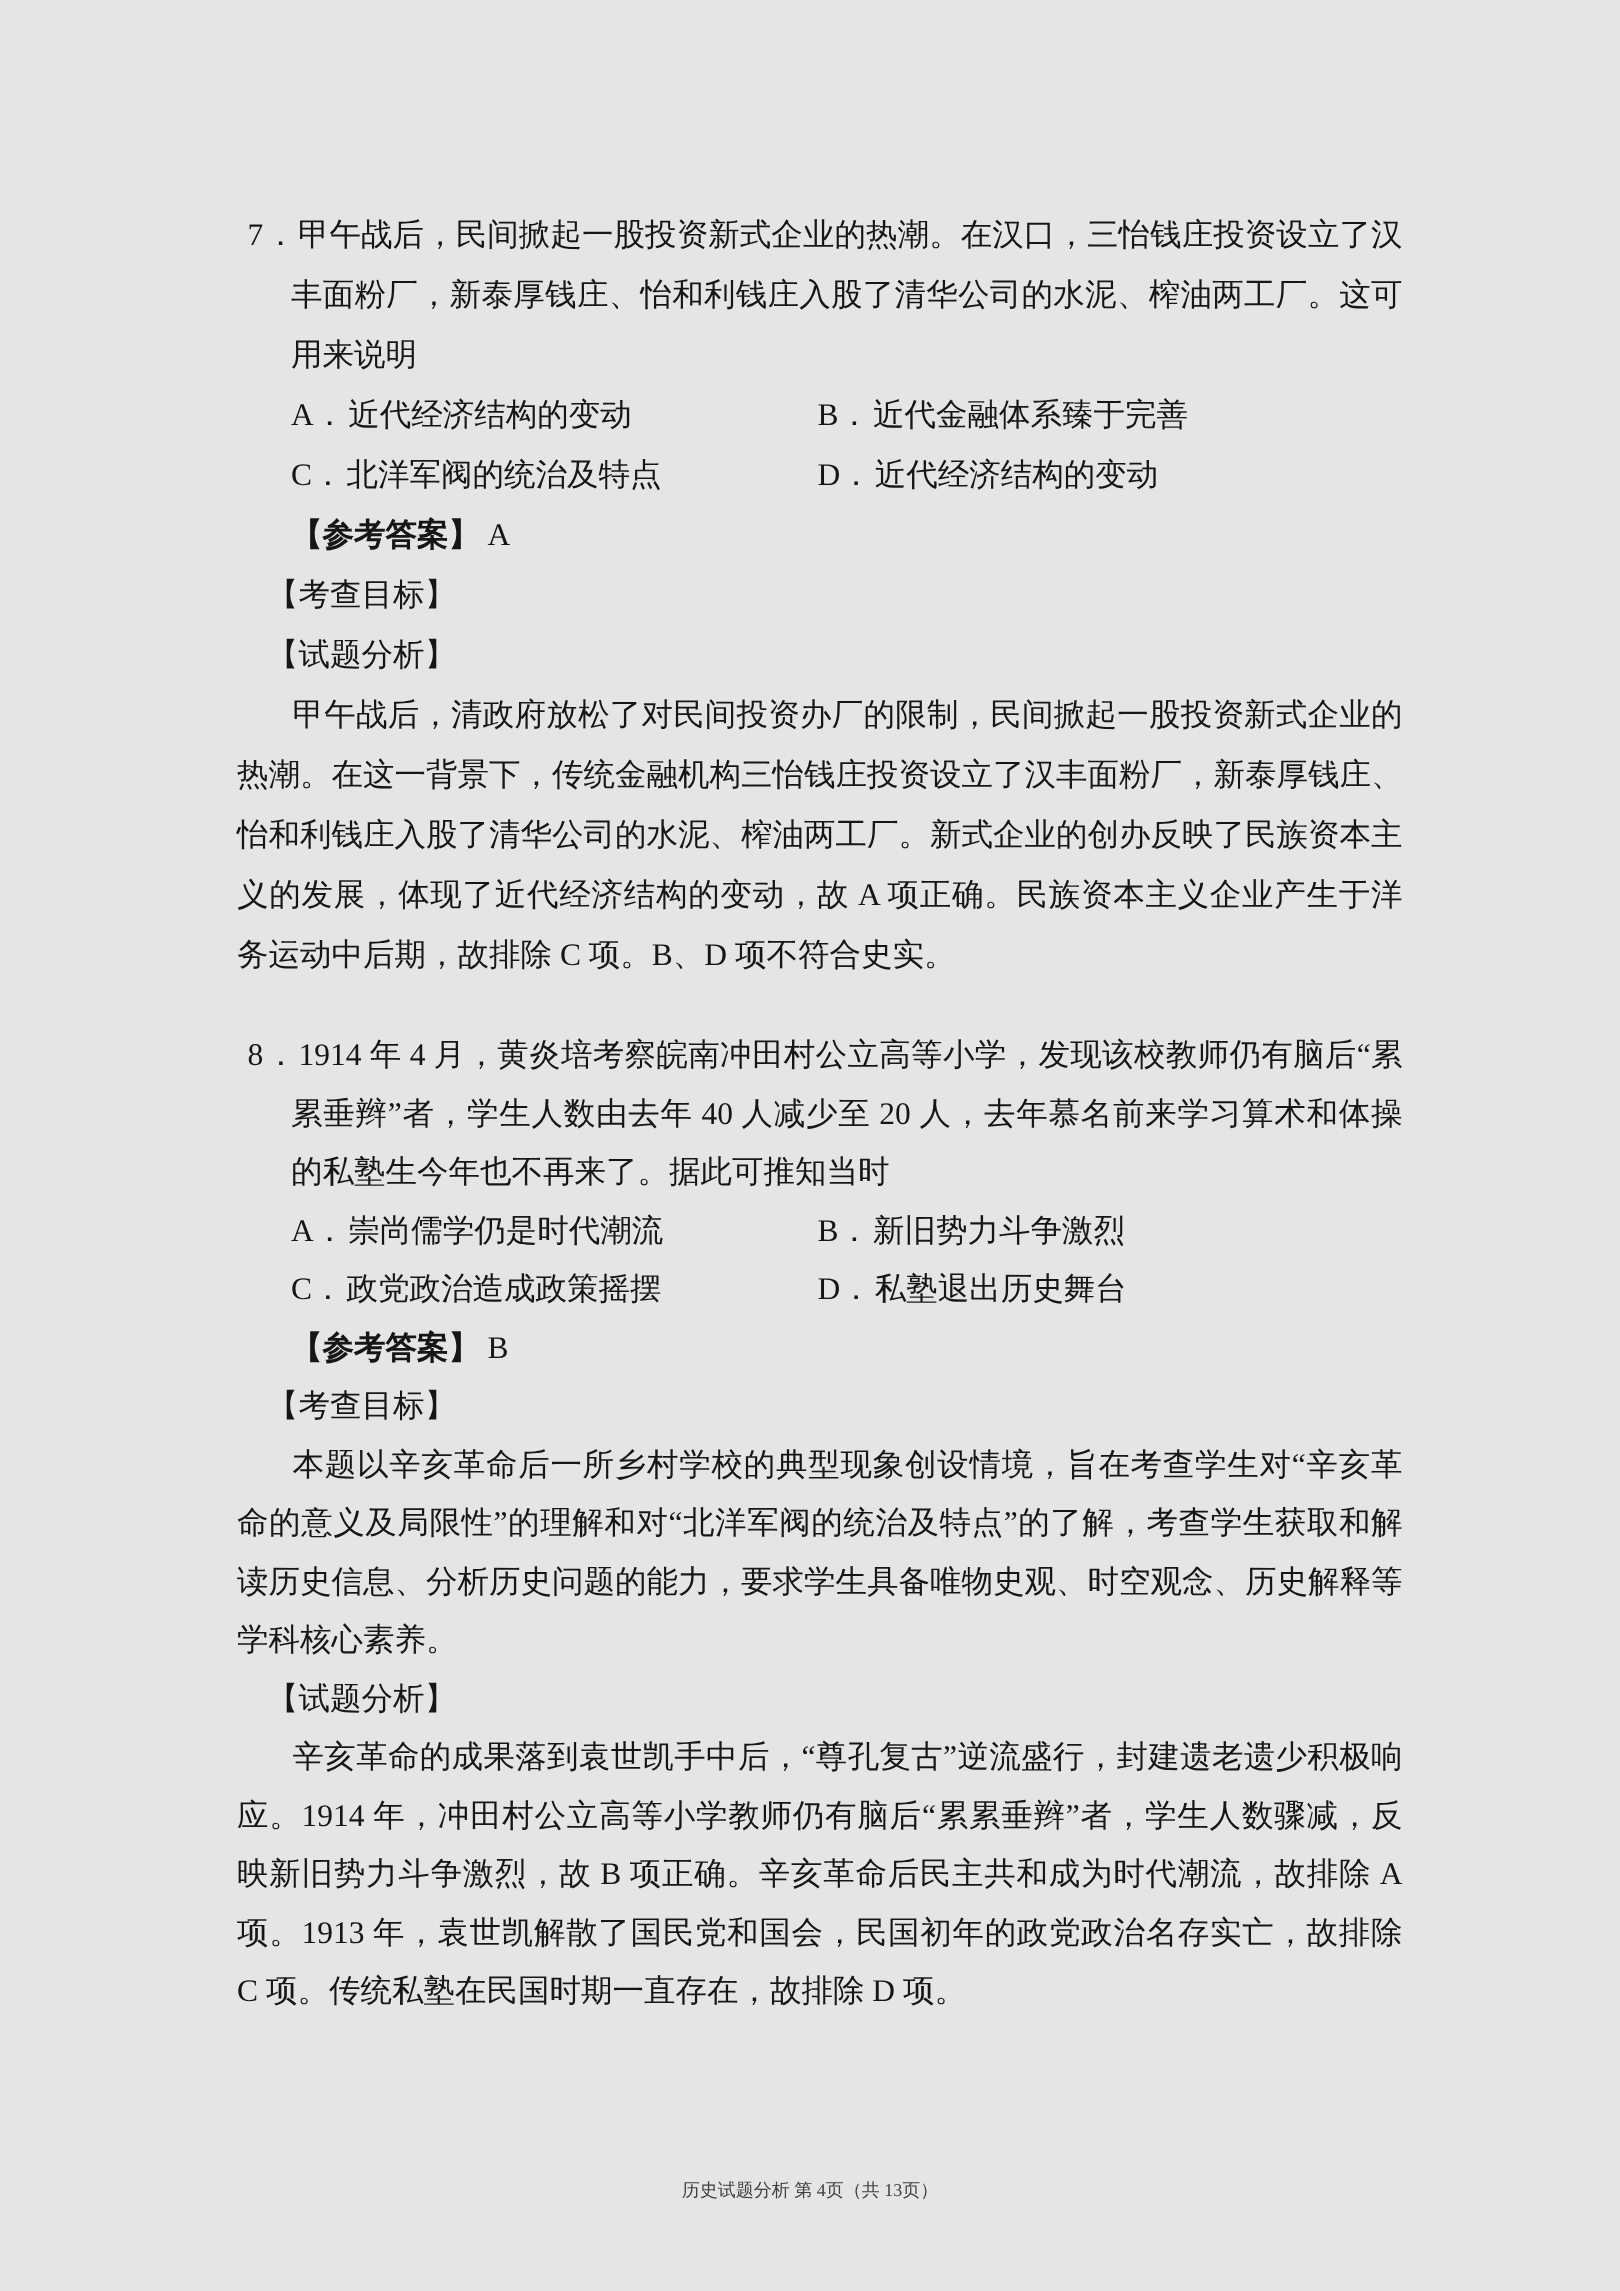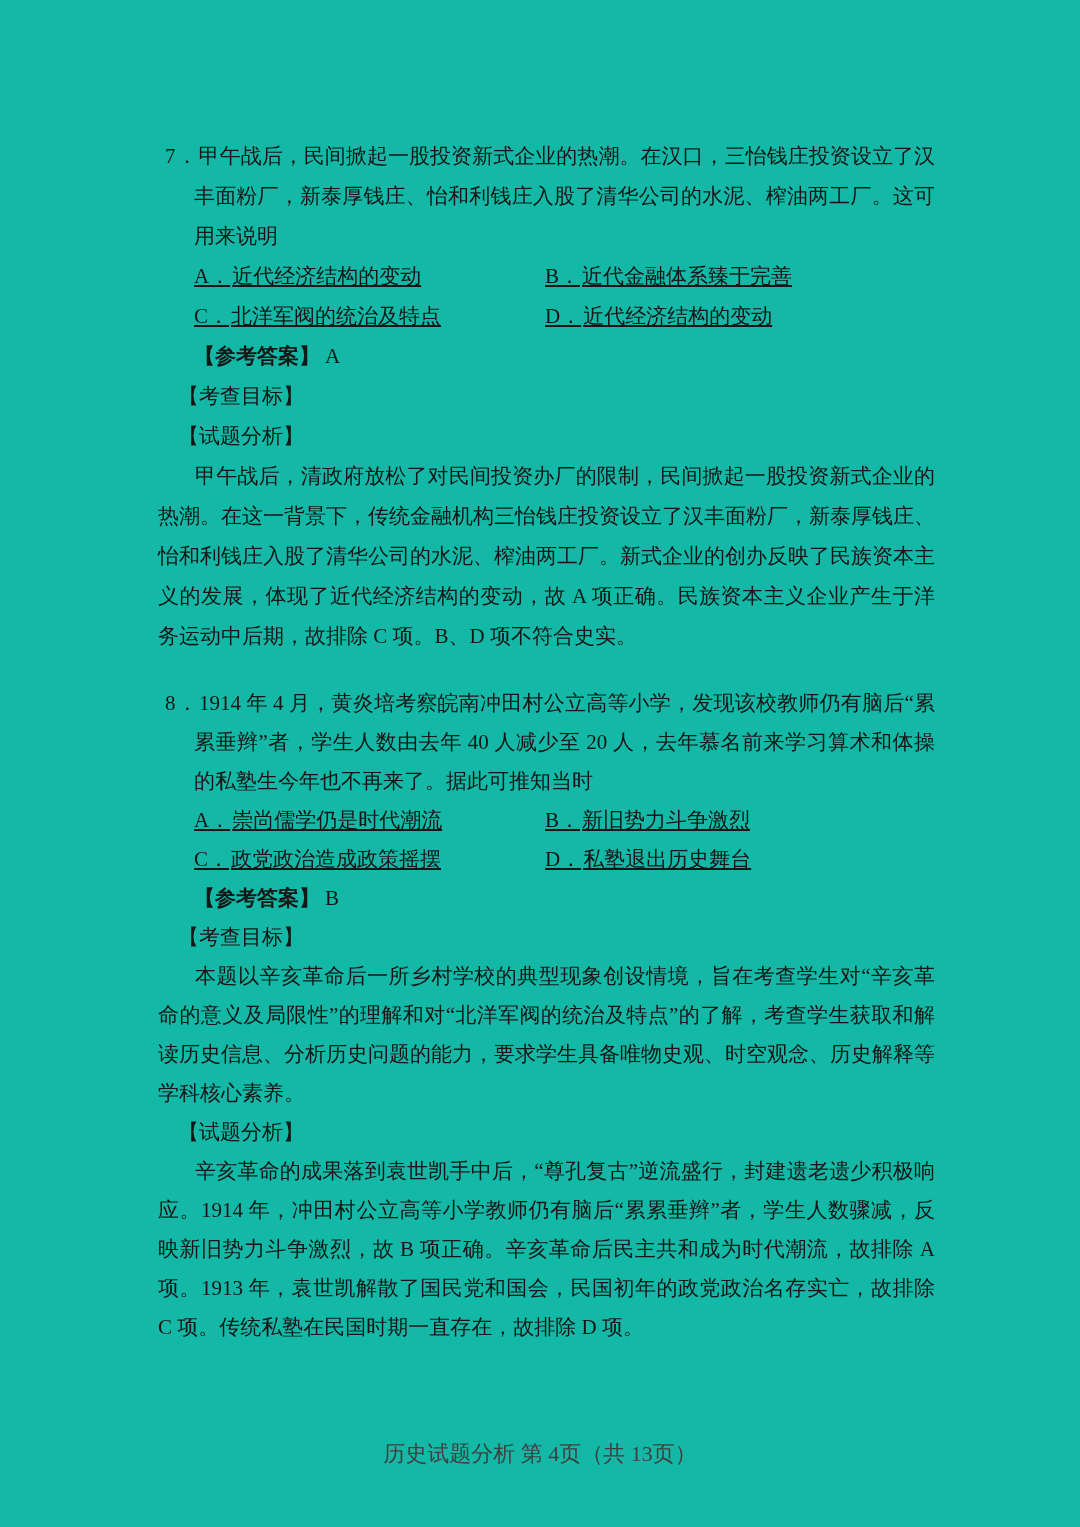--- a/index.html
+++ b/index.html
@@ -8,56 +8,56 @@
     width: 1080px;
     height: 1527px;
     font-family: "Liberation Serif", "DejaVu Serif", serif;
     color: #161616;
     overflow: hidden;
   }
   .page {
     position: relative;
     width: 1080px;
     height: 1527px;
-    background: #14b8a6;
+    background: #e5e5e5;
     padding: 136px 145px 0 158px;
   }
   .question { font-size: 21px; }
   .q7 { line-height: 40px; }
   .q8 { line-height: 39px; margin-top: 28px; }
 
   .stem {
     text-align: justify;
     padding-left: 36px;
     text-indent: -29px;
   }
   .qnum { letter-spacing: 1px; }
 
   .options { padding-left: 36px; }
-  .opt-row { display: flex; text-decoration: underline; }
+  .opt-row { display: flex; }
   .opt { width: 338px; }
   .opt:last-child { width: auto; margin-left: 13px; }
   .opt .opt-label { margin-right: 2px; }
 
   .ans-row { margin-left: 36px; }
   .heading { margin-left: 20px; font-weight: normal; }
   .ans-letter { margin-left: 5px; }
 
   .para {
     text-align: justify;
     text-indent: 37px;
   }
 
   .footer {
     position: absolute;
     left: 0;
     right: 0;
     bottom: 58px;
     text-align: center;
-    font-size: 22px;
+    font-size: 12px;
     color: #3f3f3f;
   }
 </style>
 </head>
 <body>
 
 <div class="page">
 
   <section class="question q7">
     <p class="stem"><span class="qnum">7．</span><span>甲午战后，民间掀起一股投资新式企业的热潮。在汉口，三怡钱庄投资设立了汉丰面粉厂，新泰厚钱庄、怡和利钱庄入股了清华公司的水泥、榨油两工厂。这可用来说明</span></p>

